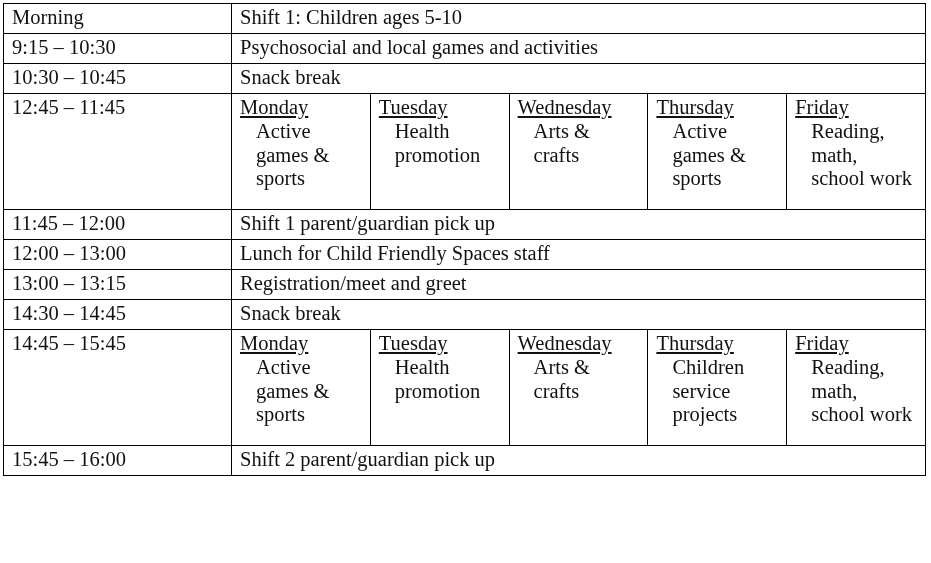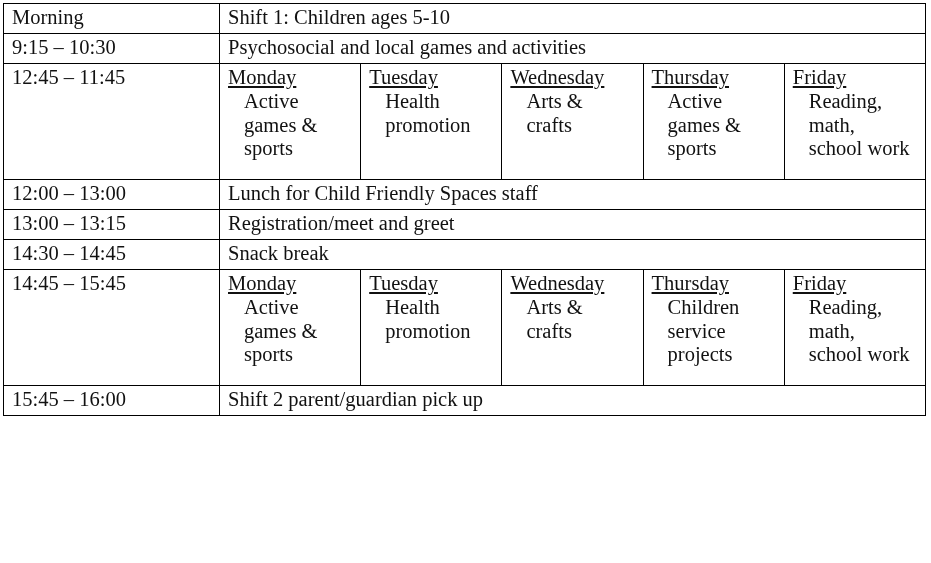--- a/index.html
+++ b/index.html
@@ -26,21 +26,21 @@
     border-collapse: collapse;
     table-layout: fixed;
     width: 923px;
     margin-left: 3px;
     margin-top: 3px;
     background: #ffffff;
   }
   table.schedule td {
     border: 1px solid #000000;
     vertical-align: top;
-    padding: 2px 0 3px 8px;
+    padding: 2px 12px 3px 8px;
     font-size: 20.5px;
     line-height: 1.16;
     font-family: "Liberation Serif", "DejaVu Serif", serif;
     color: #111111;
     background: #ffffff;
   }
   td.time-cell {
     width: 207px;
   }
   td.desc-cell {
@@ -89,20 +89,24 @@
         <td class="time-cell">Morning</td>
         <td class="desc-cell" colspan="5">Shift 1: Children ages 5-10</td>
       </tr>
 
 
       <tr class="row-simple">
         <td class="time-cell">9:15 – 10:30</td>
         <td class="desc-cell" colspan="5">Psychosocial and local games and activities</td>
       </tr>
 
+      <tr class="row-simple">
+        <td class="time-cell">10:30 – 10:45</td>
+        <td class="desc-cell" colspan="5">Snack break</td>
+      </tr>
 
       <tr class="tall-row">
         <td class="time-cell">12:45 – 11:45</td>
         <td class="day-cell day-mon">
           <span class="day-name">Monday</span>
           <span class="day-activity">
             <span>Active</span>
             <span>games &amp;</span>
             <span>sports</span>
           </span>
@@ -132,20 +136,24 @@
         <td class="day-cell day-fri">
           <span class="day-name">Friday</span>
           <span class="day-activity">
             <span>Reading,</span>
             <span>math,</span>
             <span class="nowrap">school work</span>
           </span>
         </td>
       </tr>
 
+      <tr class="row-simple">
+        <td class="time-cell">11:45 – 12:00</td>
+        <td class="desc-cell" colspan="5">Shift 1 parent/guardian pick up</td>
+      </tr>
 
       <tr class="row-simple">
         <td class="time-cell">12:00 – 13:00</td>
         <td class="desc-cell" colspan="5">Lunch for Child Friendly Spaces staff</td>
       </tr>
 
 
       <tr class="row-simple">
         <td class="time-cell">13:00 – 13:15</td>
         <td class="desc-cell" colspan="5">Registration/meet and greet</td>

